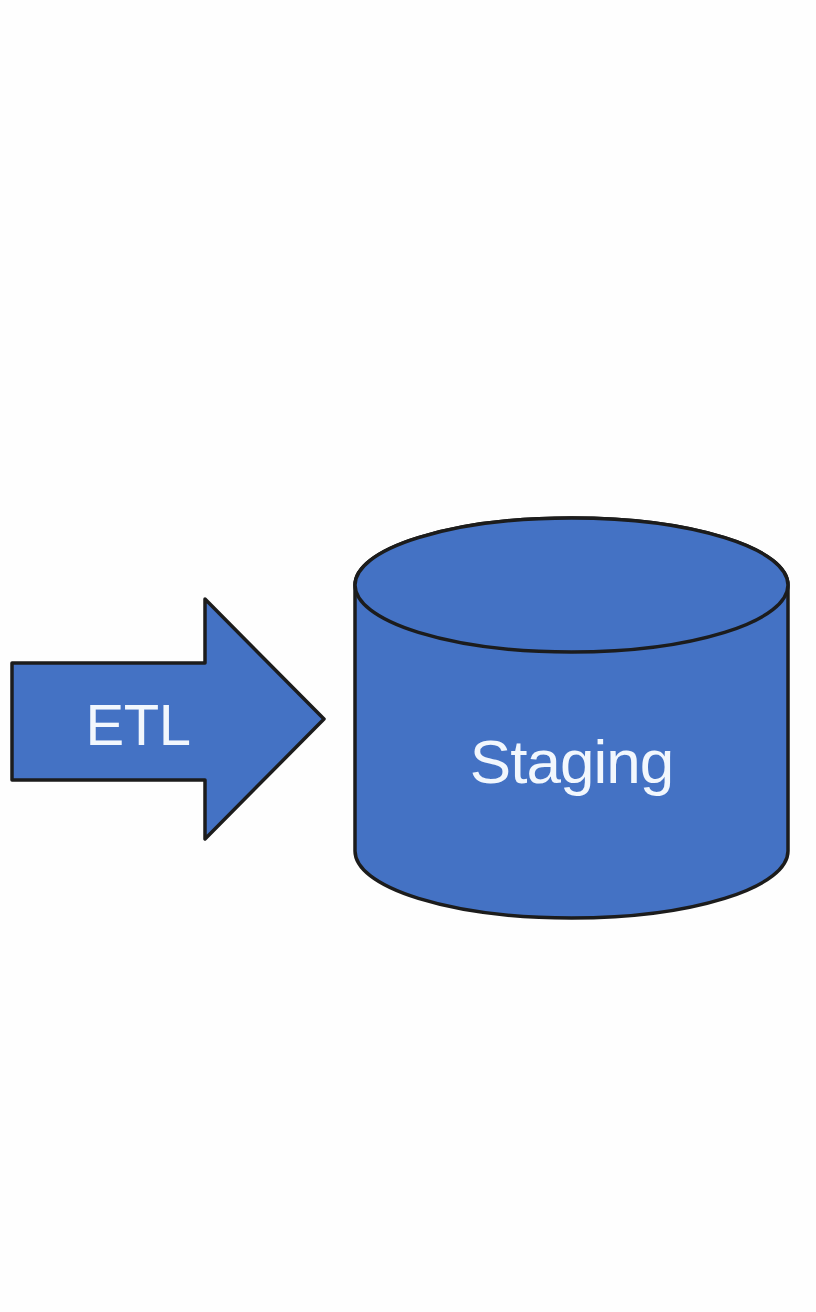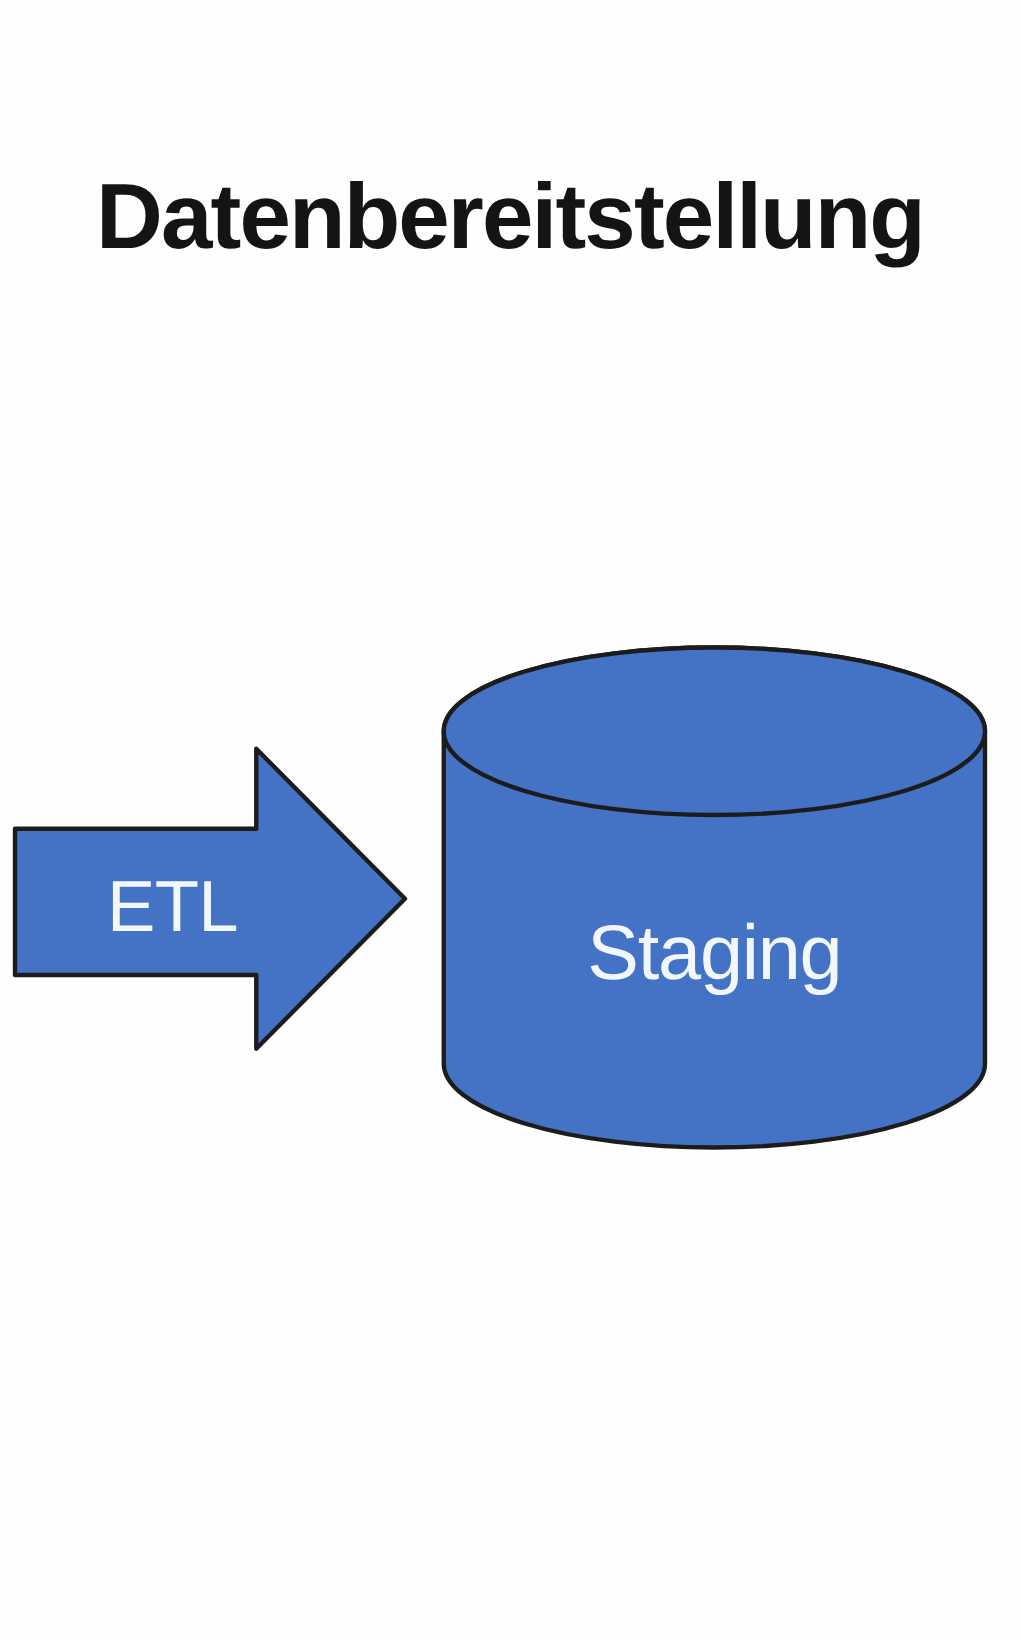--- a/index.html
+++ b/index.html
@@ -51,21 +51,20 @@
   .cylinder-label-text {
     font-size: 62px;
     letter-spacing: -1px;
   }
 </style>
 </head>
 <body>
 
 <div class="page">
 
-  <h1 class="page-title">Datenbereitstellung</h1>
 
   <svg class="diagram-svg" viewBox="0 0 816 1312">
 
     <g>
       <polygon class="shape" points="12,663 205,663 205,599 324,719 205,839 205,780 12,780" fill="#4472c4"></polygon>
       <text class="shape-label arrow-label-text" x="138" y="745" text-anchor="middle">ETL</text>
     </g>
 
     <g>
       <path class="shape" d="M 355 585 L 355 851 A 216.5 67 0 0 0 788 851 L 788 585 A 216.5 67 0 0 0 355 585 Z" fill="#4472c4"></path>

